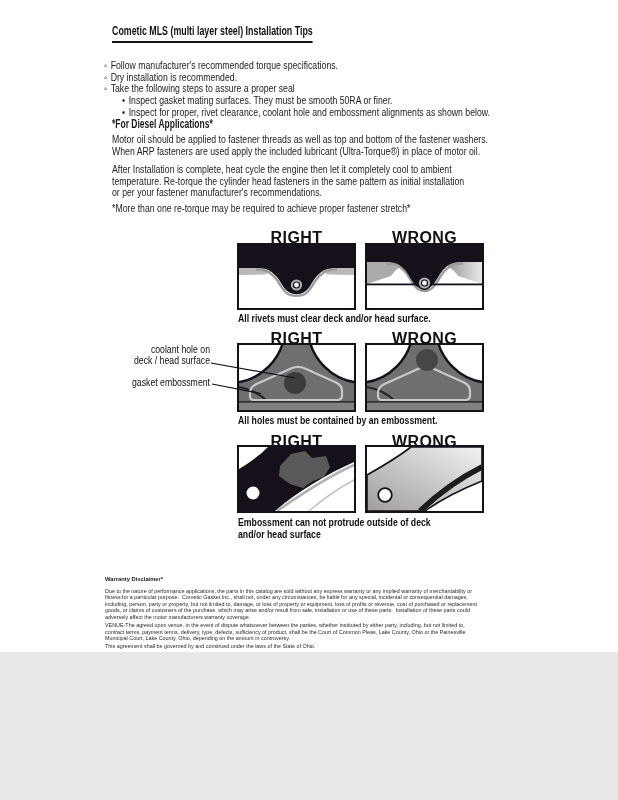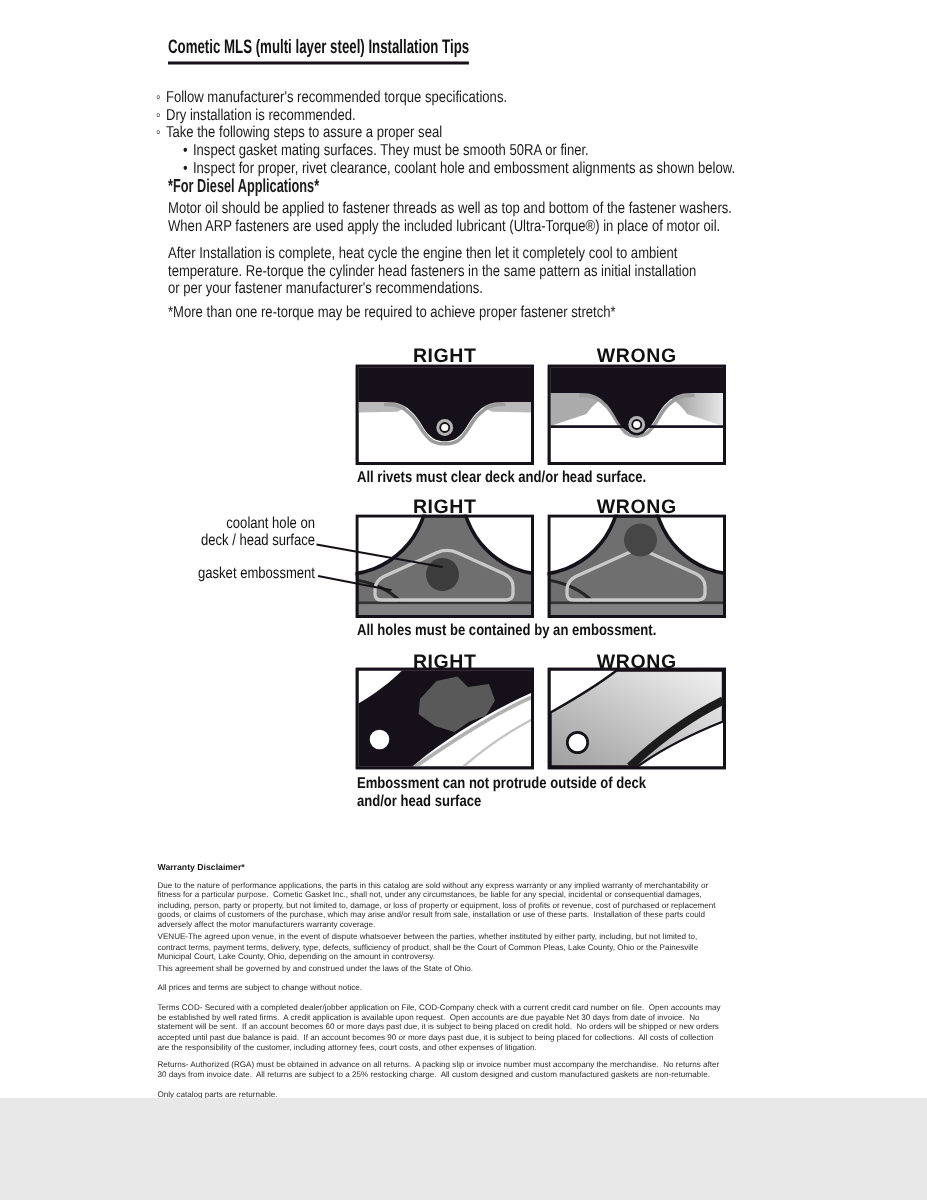--- a/index.html
+++ b/index.html
@@ -1,36 +1,36 @@
 <!DOCTYPE html>
 <html><head>
 <meta charset="utf-8">
 <style>
   * { margin:0; padding:0; box-sizing:border-box; }
   html,body { background:#e8e8e8; }
   .page {
-    position:relative; width:618px; height:732px; background:#ffffff;
+    position:relative; width:618px; height:652px; background:#ffffff;
     font-family:"Liberation Sans","DejaVu Sans",sans-serif; color:#1b1b1b;
     overflow:hidden; margin:0 auto;
   }
   .abs { position:absolute; }
   .pre { white-space:pre-wrap; }
   .body-text { font-size:10.5px; line-height:11.7px; color:#1c1c1c; }
   .cx83 { transform:scaleX(0.83); transform-origin:left top; }
   .cx83r { transform:scaleX(0.83); transform-origin:right top; }
   .cxh { transform:scaleX(0.68); transform-origin:left top; }
   .title {
     font-size:13px; font-weight:bold; color:#111;
     border-bottom:2px solid #151019; padding-bottom:3px; white-space:nowrap;
   }
   .h2 { font-size:12.5px; font-weight:bold; white-space:nowrap; }
   .tip-row { font-size:10.5px; line-height:11.7px; white-space:nowrap; }
   .tip-row .mk { display:inline-block; width:8px; }
   .sub { margin-left:18px; }
-  .rw-label { width:119px; text-align:center; font-size:13px; font-weight:bold; letter-spacing:0.4px; color:#111; }
+  .rw-label { width:119px; text-align:center; font-size:16px; font-weight:bold; letter-spacing:0.4px; color:#111; }
   .caption { font-size:10.5px; font-weight:bold; line-height:11.5px; color:#111; }
   .diagram-box { width:119px; }
   .diagram-box svg { display:block; }
   .annot { font-size:10.5px; line-height:11.4px; text-align:right; color:#111; width:135px; }
   .legal { font-size:5.4px; line-height:6.65px; width:432px; color:#2a2a2a; letter-spacing:0; }
   .legal-h { font-size:5.8px; font-weight:bold; color:#1a1a1a; }
   .footer-code { font-size:12.5px; color:#333; letter-spacing:0.3px; }
   .leader { pointer-events:none; z-index:5; }
 </style>
 </head>

